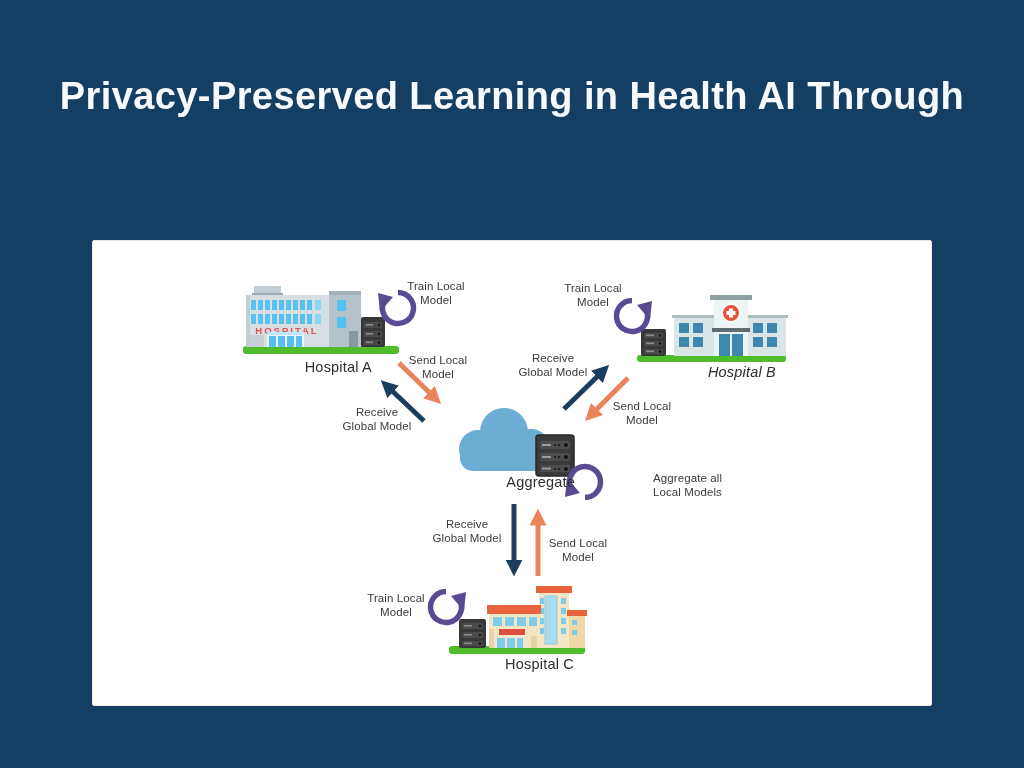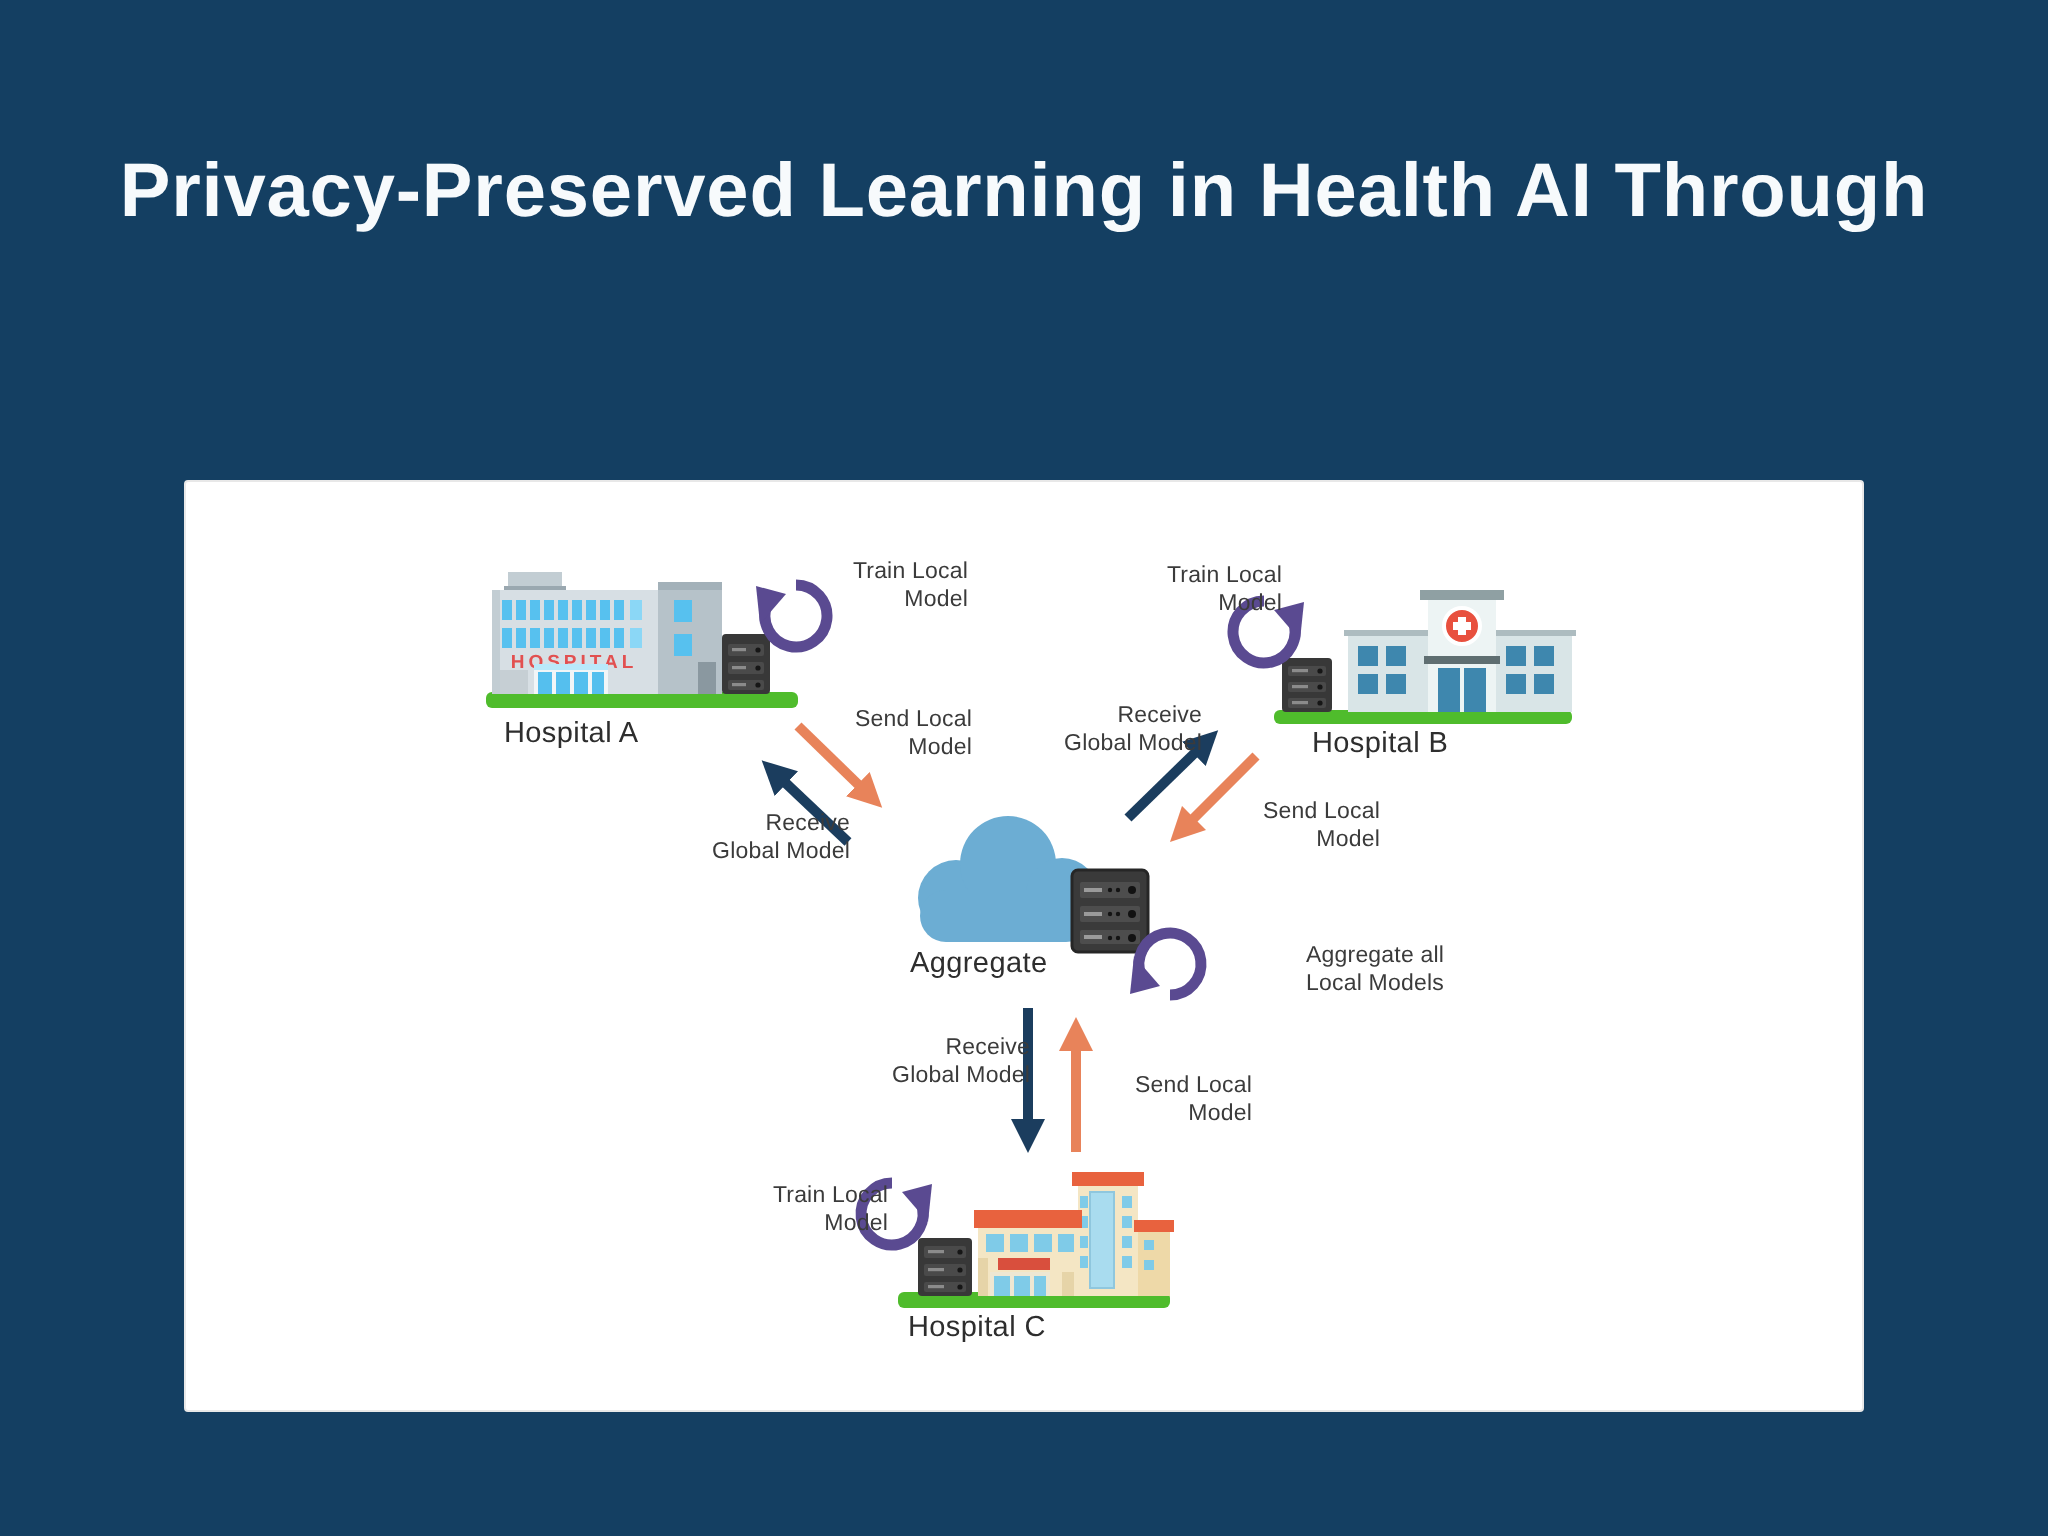--- a/index.html
+++ b/index.html
@@ -16,26 +16,26 @@
     font-size:38px; font-weight:600; letter-spacing:0.4px;
     line-height:48px;
   }
   .panel {
     position:absolute; left:92px; top:240px; width:840px; height:466px;
     background:#FFFFFF; border:1px solid #E8E8E8; border-radius:2px;
   }
   .abs { position:absolute; }
   .lbl {
     position:absolute; white-space:pre-line; color:#3B3B3B;
-    font-size:11.5px; line-height:14px; text-align:right; font-weight:400;
+    font-size:11.5px; line-height:14px; text-align:center; font-weight:400;
     letter-spacing:0.1px;
   }
   .lbl.left { text-align:left; }
   .node-label {
-    position:absolute; color:#2E2E2E; font-size:14.5px; text-align:left;
+    position:absolute; color:#2E2E2E; font-size:14.5px; text-align:right;
     font-weight:400; letter-spacing:0.2px;
   }
   svg { display:block; }
   .circ-arrow { position:absolute; width:44px; height:44px; }
   .flip-x { transform:scaleX(-1); }
   .flip-y { transform:scaleY(-1); }
 </style>
 </head>
 <body>
 
@@ -287,17 +287,17 @@
 Global Model</div>
   <div class="lbl" style="left:437px;top:295px;width:96px;">Send Local
 Model</div>
   <div class="lbl" style="left:255px;top:350px;width:96px;">Train Local
 Model</div>
 
   <div class="lbl left" style="left:516px;top:230px;width:130px;margin-left:44px;">Aggregate all
 Local Models</div>
 
   <div class="node-label" style="left:159px;top:118px;width:120px;">Hospital A</div>
-  <div class="node-label" style="left:563px;top:123px;width:120px;">Hospital B</div>
+  <div class="node-label" style="left:563px;top:123px;width:120px;font-style:italic;">Hospital B</div>
   <div class="node-label" style="left:361px;top:415px;width:120px;">Hospital C</div>
   <div class="node-label" style="left:362px;top:233px;width:120px;">Aggregate</div>
 
 </div>
 
 </body></html>

